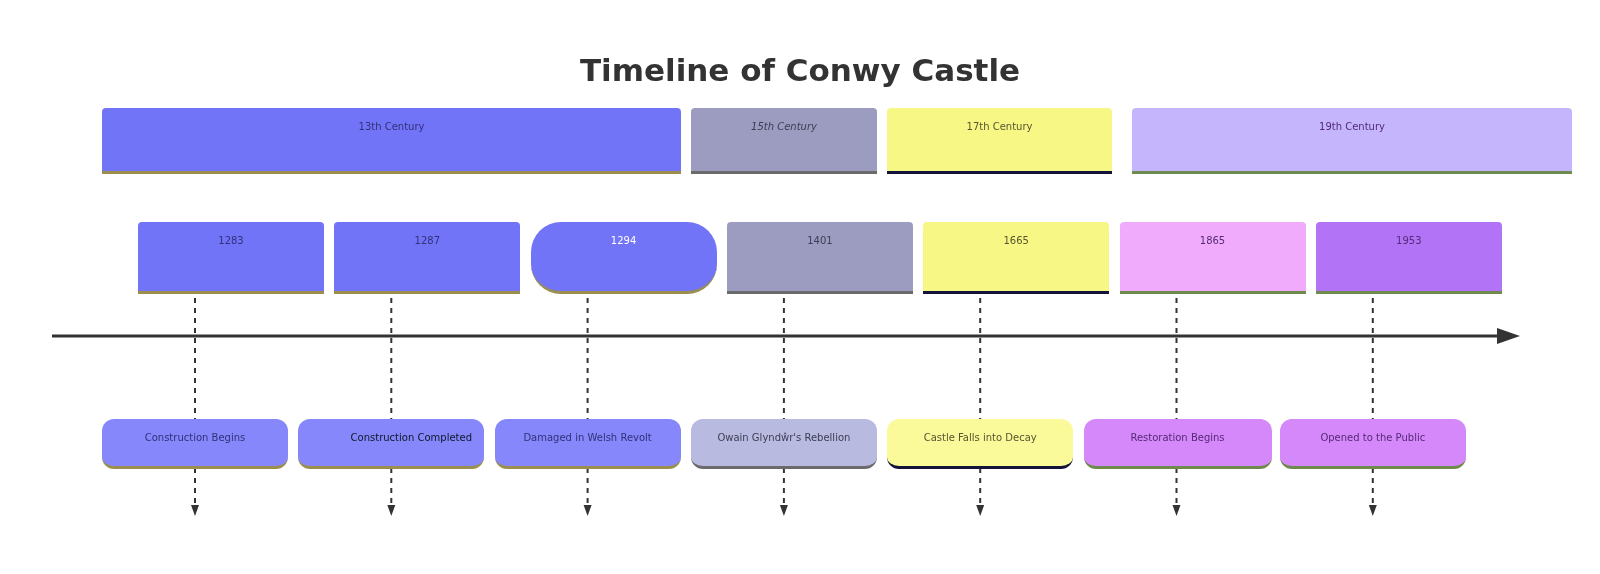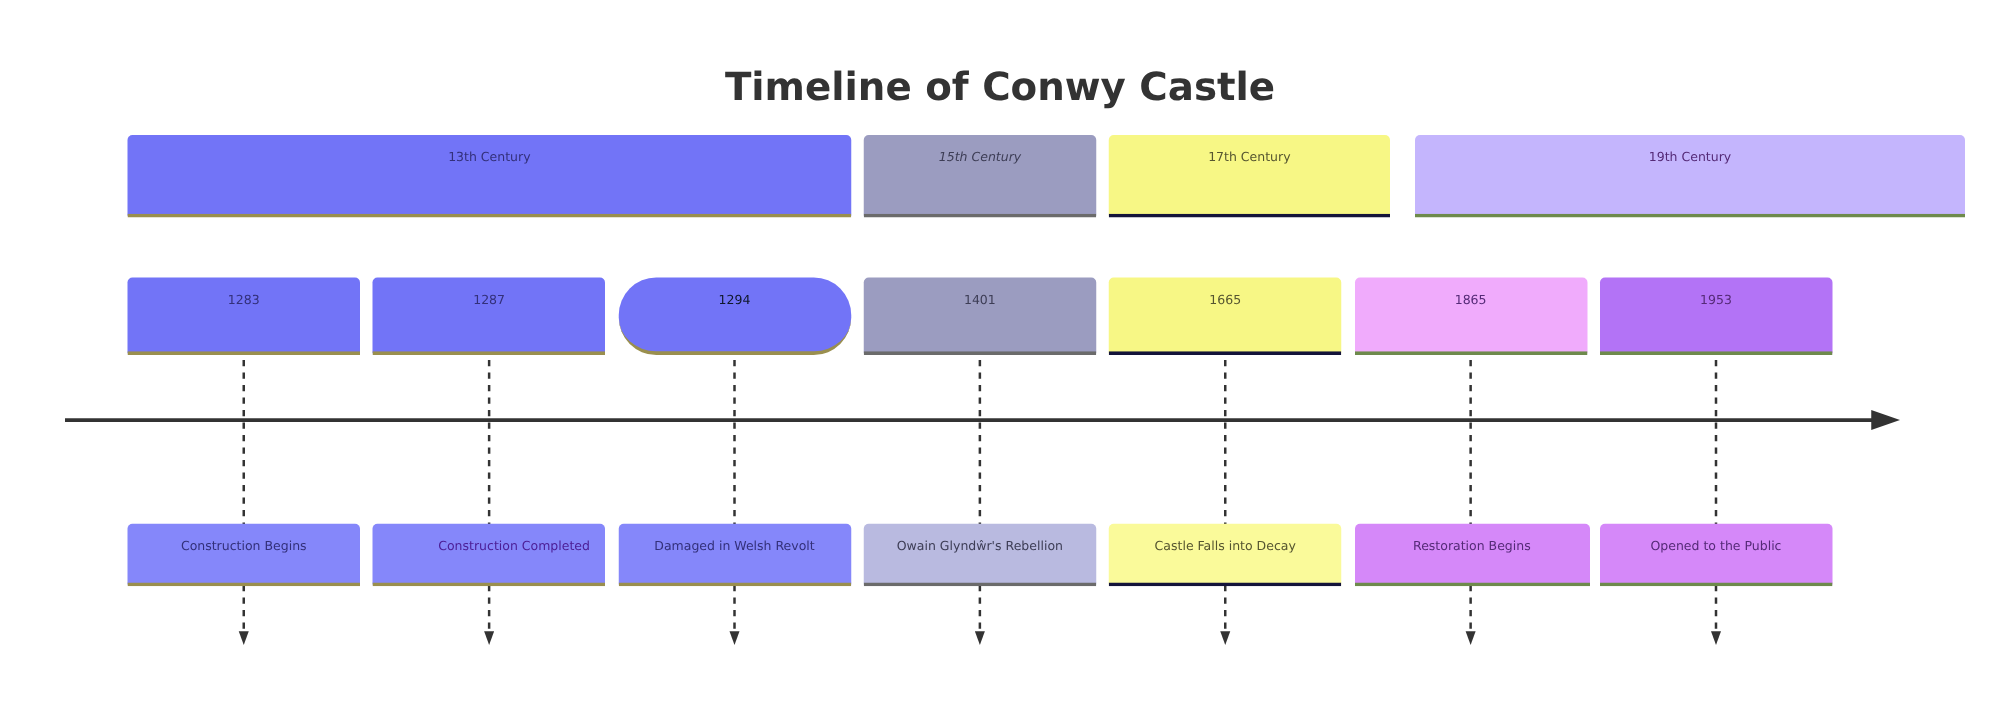--- a/index.html
+++ b/index.html
@@ -3,22 +3,22 @@
 <meta charset="utf-8">
 <style>
   html, body { margin: 0; padding: 0; background: #ffffff; }
   body { width: 1600px; height: 574px; position: relative; overflow: hidden;
          font-family: "DejaVu Sans", "Liberation Sans", sans-serif; color: #333; }
   .title { position: absolute; left: 0; width: 1600px; top: 52px; text-align: center;
            font-size: 31px; font-weight: bold; color: #333333; letter-spacing: 0px; }
   .box { position: absolute; box-sizing: border-box; border-radius: 4px 4px 0 0;
          text-align: center; font-size: 10px; }
   .century { top: 108px; height: 66px; padding-top: 13px; }
-  .year { top: 222px; height: 62px; padding-top: 13px; }
-  .event { top: 419px; height: 50px; padding-top: 13px; }
+  .year { top: 222px; height: 72px; padding-top: 13px; margin-left: 36px; }
+  .event { top: 419px; height: 50px; padding-top: 13px; border-radius: 12px; }
   .axis { position: absolute; left: 0; top: 0; }
 </style>
 </head>
 <body>
 
 <div class="title">Timeline of Conwy Castle</div>
 
 <svg class="axis" width="1600" height="574">
   <g id="dashes">
       <line x1="195" x2="195" y1="288" y2="508" stroke="#333333" stroke-width="2" stroke-dasharray="5,5"></line>
@@ -42,27 +42,27 @@
 
 <div id="centuries">
     <div class="box century" style="left: 102px; width: 579px; background: rgb(114, 116, 247); color: rgb(51, 48, 122); border-bottom: 3px solid rgb(154, 143, 78);">13th Century</div>
     <div class="box century" style="left: 691px; width: 186px; background: rgb(155, 156, 192); color: rgb(61, 61, 85); border-bottom: 3px solid rgb(107, 107, 107); font-style: italic;">15th Century</div>
     <div class="box century" style="left: 887px; width: 225px; background: rgb(247, 247, 133); color: rgb(85, 85, 48); border-bottom: 3px solid rgb(20, 20, 58);">17th Century</div>
     <div class="box century" style="left: 1084px; width: 440px; background: #c4b5fd; color: rgb(85, 42, 119); border-bottom: 3px solid rgb(110, 138, 76); margin-left: 48px;">19th Century</div>
   </div>
 <div id="years">
     <div class="box year" style="left: 102px; width: 186px; background: rgb(114, 116, 247); color: rgb(51, 48, 122); border-bottom: 3px solid rgb(154, 143, 78);">1283</div>
     <div class="box year" style="left: 298.3px; width: 186px; background: rgb(114, 116, 247); color: rgb(51, 48, 122); border-bottom: 3px solid rgb(154, 143, 78);">1287</div>
-    <div class="box year" style="left: 494.6px; width: 186px; background: rgb(114, 116, 247); color: #0f172a; border-bottom: 3px solid rgb(154, 143, 78); border-radius: 30px;">1294</div>
+    <div class="box year" style="left: 494.6px; width: 186px; background: rgb(114, 116, 247); color: #ffffff; border-bottom: 3px solid rgb(154, 143, 78); border-radius: 30px;">1294</div>
     <div class="box year" style="left: 690.9px; width: 186px; background: rgb(155, 156, 192); color: rgb(61, 61, 85); border-bottom: 3px solid rgb(107, 107, 107);">1401</div>
     <div class="box year" style="left: 887.2px; width: 186px; background: rgb(247, 247, 133); color: rgb(85, 85, 48); border-bottom: 3px solid rgb(20, 20, 58);">1665</div>
     <div class="box year" style="left: 1083.5px; width: 186px; background: #f0abfc; color: rgb(85, 42, 119); border-bottom: 3px solid rgb(110, 138, 76);">1865</div>
     <div class="box year" style="left: 1279.8px; width: 186px; background: rgb(179, 115, 246); color: rgb(85, 42, 119); border-bottom: 3px solid rgb(110, 138, 76);">1953</div>
   </div>
 <div id="events">
     <div class="box event" style="left: 102px; width: 186px; background: rgb(133, 135, 250); color: rgb(51, 48, 122); border-bottom: 3px solid rgb(154, 143, 78);">Construction Begins</div>
-    <div class="box event" style="left: 298.3px; width: 186px; background: rgb(133, 135, 250); color: #4c1d95; border-bottom: 3px solid rgb(154, 143, 78); padding-left: 40px;">Construction Completed</div>
+    <div class="box event" style="left: 298.3px; width: 186px; background: rgb(133, 135, 250); color: #0f172a; border-bottom: 3px solid rgb(154, 143, 78); padding-left: 40px;">Construction Completed</div>
     <div class="box event" style="left: 494.6px; width: 186px; background: rgb(133, 135, 250); color: rgb(51, 48, 122); border-bottom: 3px solid rgb(154, 143, 78);">Damaged in Welsh Revolt</div>
     <div class="box event" style="left: 690.9px; width: 186px; background: rgb(185, 186, 224); color: rgb(61, 61, 85); border-bottom: 3px solid rgb(107, 107, 107);">Owain Glyndŵr's Rebellion</div>
     <div class="box event" style="left: 887.2px; width: 186px; background: rgb(250, 250, 154); color: rgb(85, 85, 48); border-bottom: 3px solid rgb(20, 20, 58);">Castle Falls into Decay</div>
     <div class="box event" style="left: 1083.5px; width: 188px; background: rgb(213, 136, 249); color: rgb(85, 42, 119); border-bottom: 3px solid rgb(110, 138, 76);">Restoration Begins</div>
     <div class="box event" style="left: 1279.8px; width: 186px; background: rgb(213, 136, 249); color: rgb(85, 42, 119); border-bottom: 3px solid rgb(110, 138, 76);">Opened to the Public</div>
   </div>
 
 </body></html>

